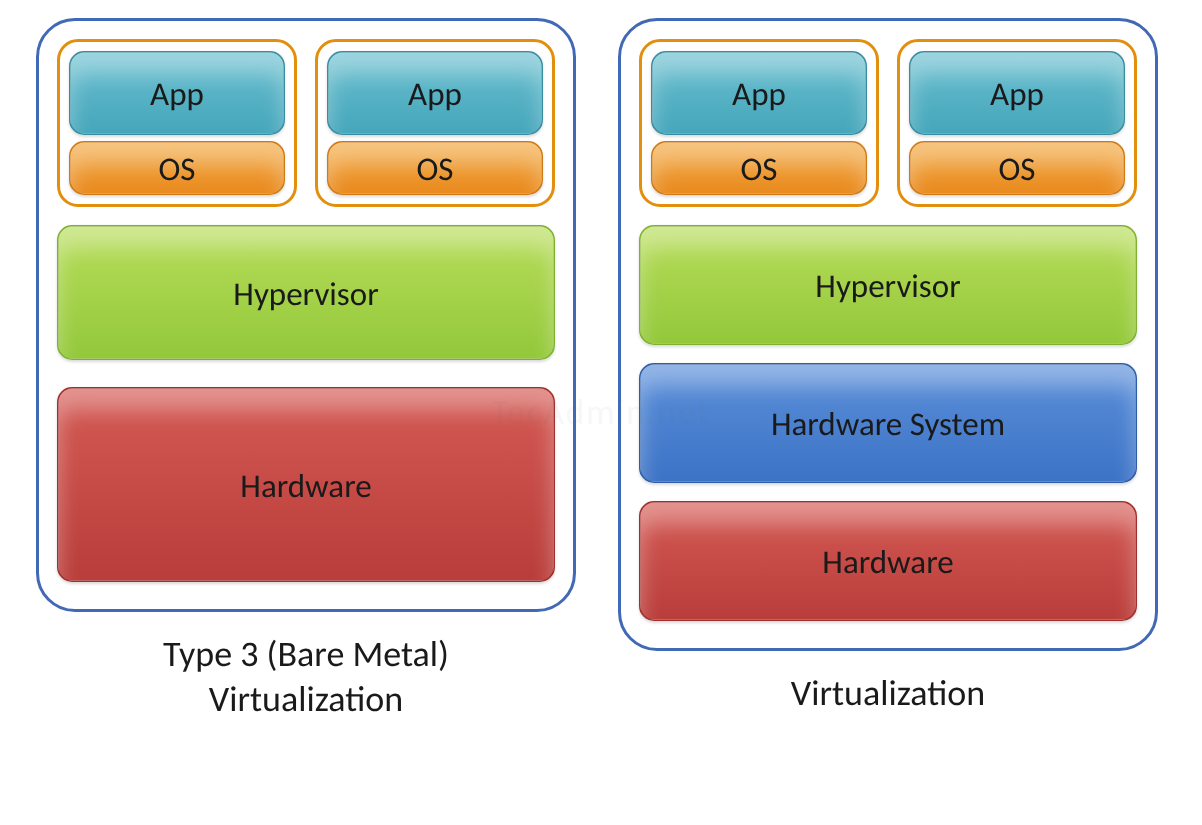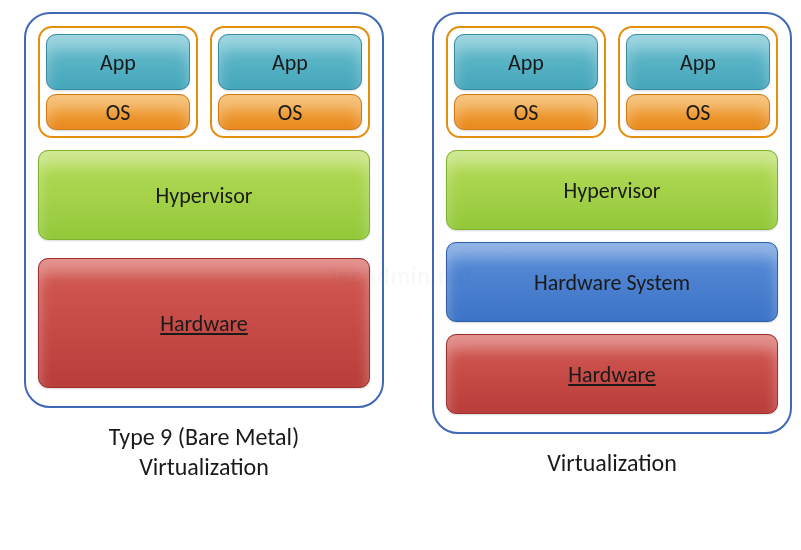--- a/index.html
+++ b/index.html
@@ -10,21 +10,21 @@
       font-family: Calibri, Segoe UI, Arial, sans-serif;
       font-size: 22px;
       color: #1a1a1a;
       position: relative;
       overflow: hidden;
     }
     .columns {
       display: flex;
       justify-content: flex-start;
       padding: 12px 24px 0 24px;
-      gap: 48px;
+      gap: 28px;
     }
     .panel {
       width: 360px;
       border: 2px solid #4169b5;
       border-radius: 26px;
       padding: 12px 12px 18px 12px;
       display: flex;
       flex-direction: column;
       gap: 12px;
     }
@@ -66,21 +66,20 @@
       background: linear-gradient(to bottom, #b7dd5a 0%, #93c83a 100%);
       border: 1px solid #7fb02f;
     }
     .ossys-block {
       background: linear-gradient(to bottom, #5a8fd9 0%, #3d73c6 100%);
       border: 1px solid #2f5ea5;
     }
     .hardware-block {
       background: linear-gradient(to bottom, #d45a54 0%, #b93d3a 100%);
       border: 1px solid #9f302e;
-      text-decoration: underline;
     }
     .type1 .hypervisor-block { height: 90px; }
     .type1 .hardware-block { height: 130px; margin-top: 6px; }
     .type2 .hypervisor-block,
     .type2 .ossys-block,
     .type2 .hardware-block { height: 80px; }
     .caption {
       text-align: center;
       margin-top: 14px;
       font-size: 24px;
@@ -113,21 +112,21 @@
         </div>
         <div class="vm-container">
           <div class="block app-block">App</div>
           <div class="block os-block">OS</div>
         </div>
       </div>
       <div class="block hypervisor-block">Hypervisor</div>
       <div class="block hardware-block">Hardware</div>
     </div>
     <div class="caption">
-      <div>Type 9 (Bare Metal)</div>
+      <div>Type 3 (Bare Metal)</div>
       <div>Virtualization</div>
     </div>
   </div>
 
   <div>
     <div class="panel type2">
       <div class="vm-row">
         <div class="vm-container">
           <div class="block app-block">App</div>
           <div class="block os-block">OS</div>

